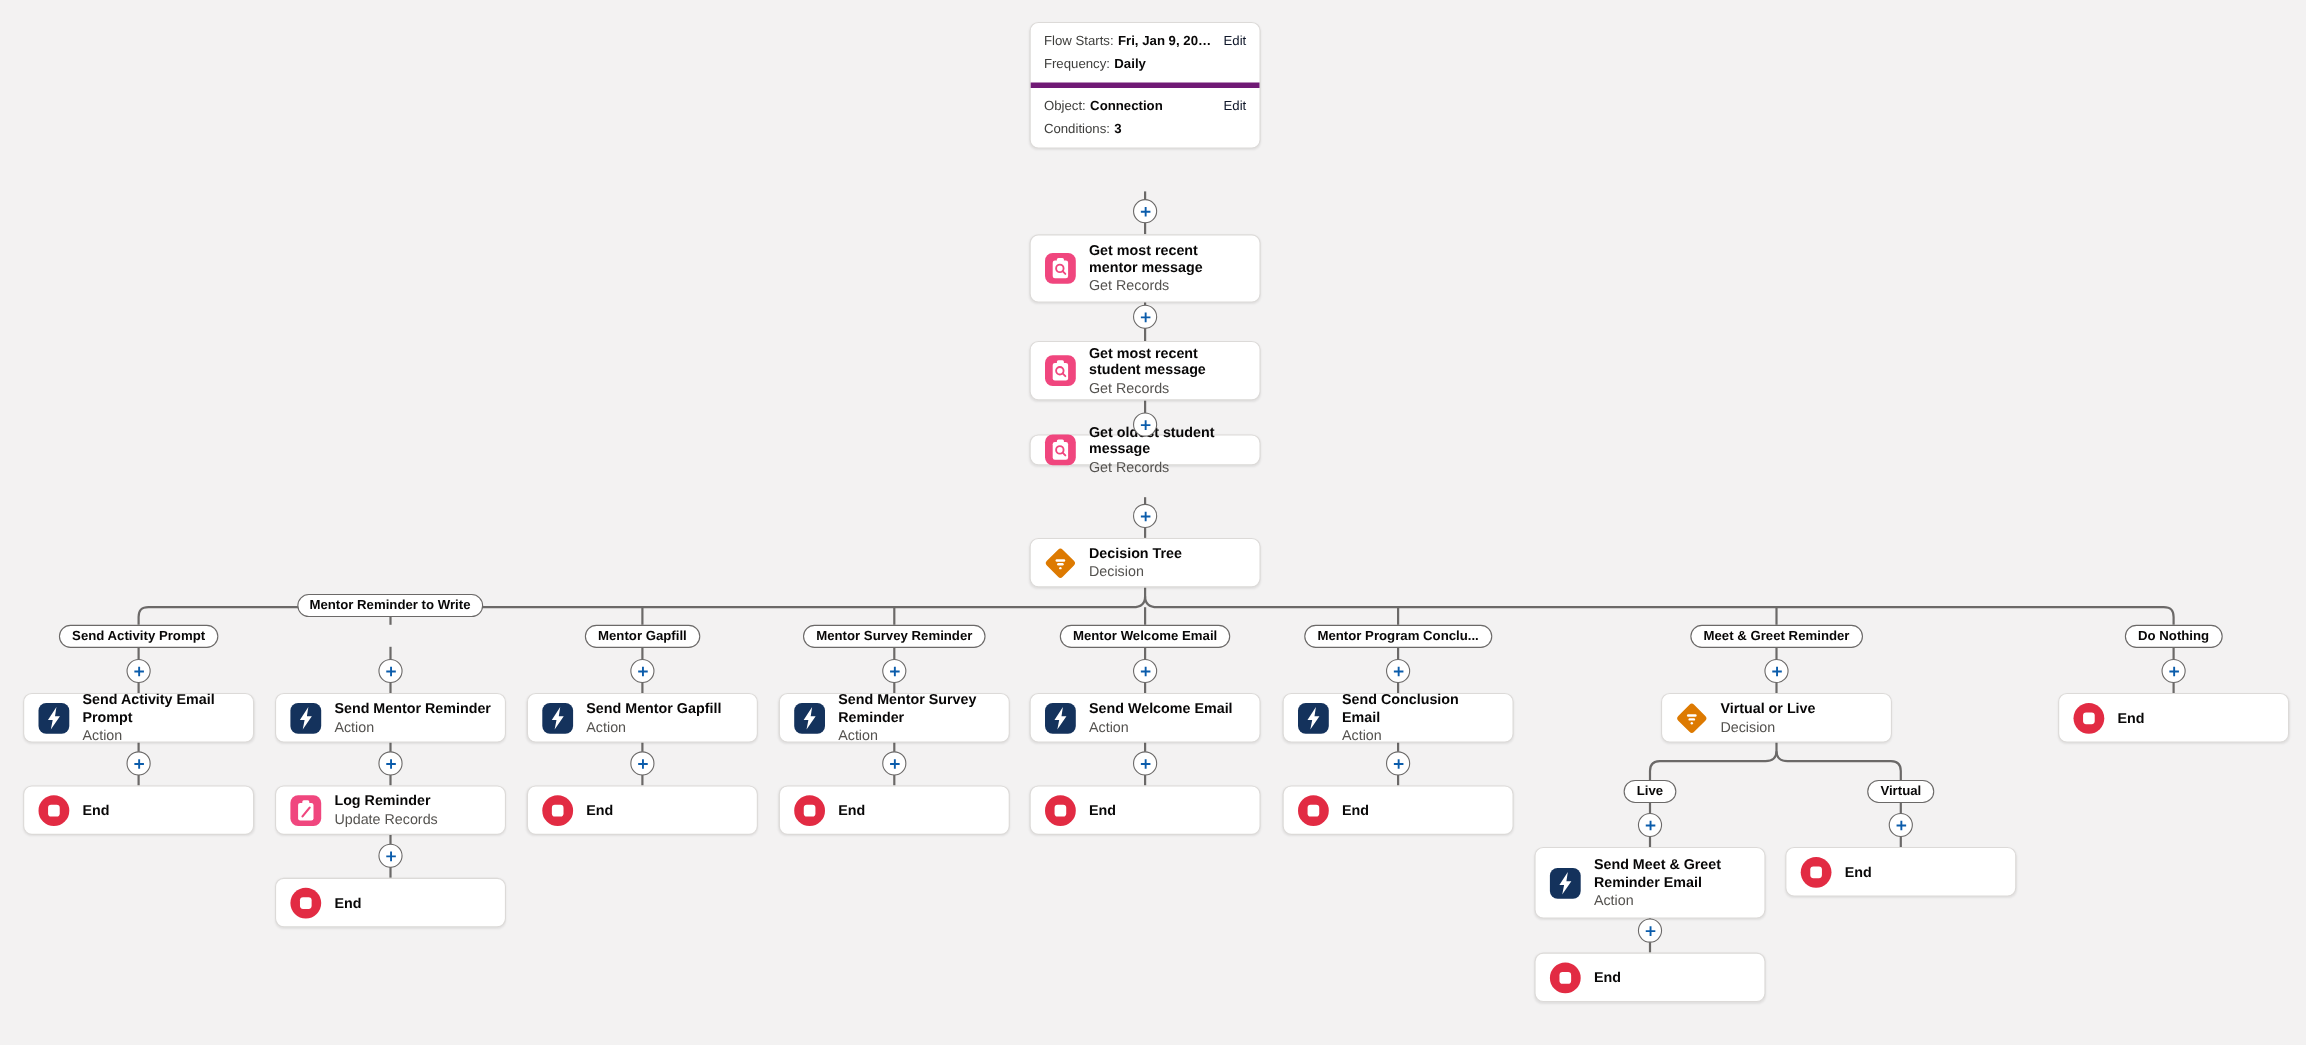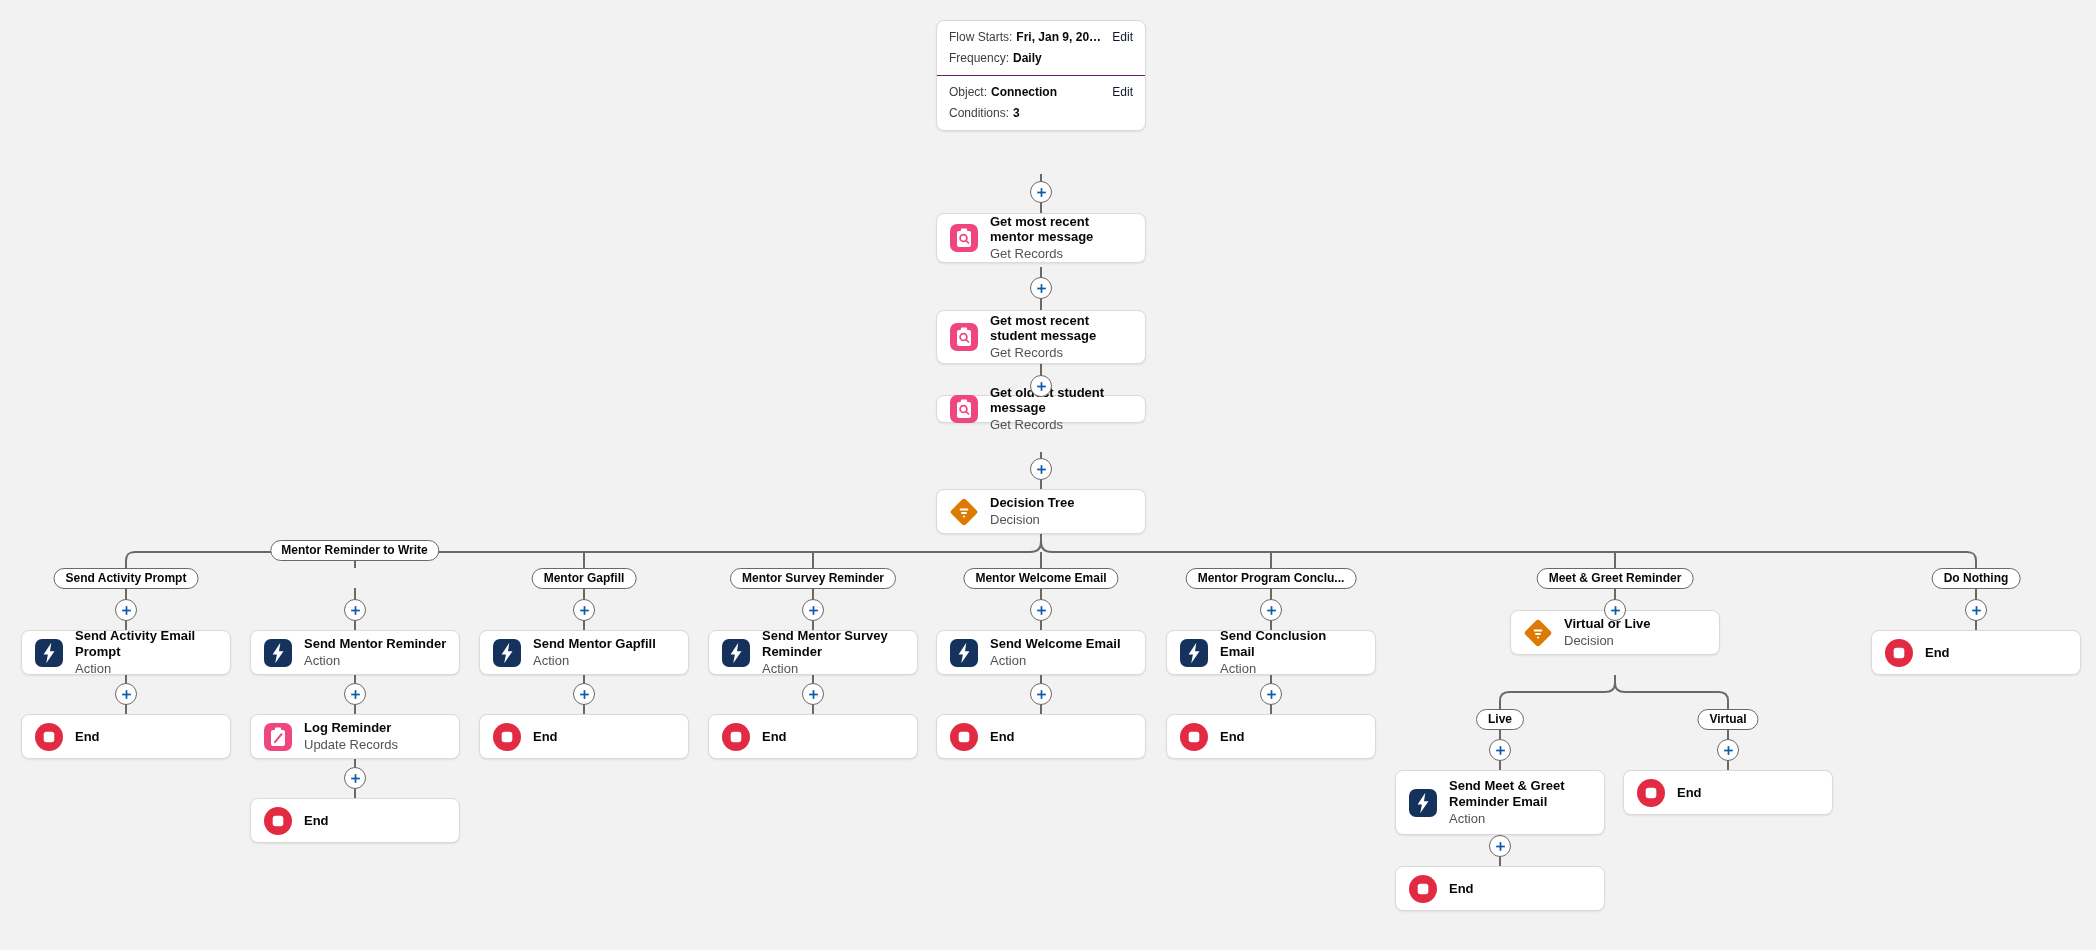--- a/index.html
+++ b/index.html
@@ -31,21 +31,21 @@
     position:absolute;width:22px;height:22px;border-radius:50%;
     background:#fff;border:1.5px solid #6b6968;box-sizing:border-box;
     display:flex;align-items:center;justify-content:center;
     padding:0;cursor:pointer;
   }
   .plus svg{width:15px;height:15px;display:block;}
   
   .start-header{display:flex;align-items:flex-start;gap:10px;padding:10px 12px 8px 12px;border-bottom:1px solid #e7e5e3;cursor:pointer;}
   .start-header .t{font-weight:bold;font-size:13px;color:#080707;line-height:1.25;}
   .start-header .s{font-size:13px;color:#54524f;margin-top:2px;}
-  .start-sec{padding:6px 12px;border-bottom:1px solid #701a75;font-size:12px;color:#3e3e3c;}
+  .start-sec{padding:6px 12px;border-bottom:5px solid #701a75;font-size:12px;color:#3e3e3c;}
   .start-sec:last-child{border-bottom:none;}
   .srow{display:flex;align-items:center;line-height:21px;white-space:nowrap;}
   .srow b{color:#080707;margin-left:4px;}
   .ellip{overflow:hidden;text-overflow:ellipsis;}
   .edit{margin-left:auto;color:#0f172a;cursor:pointer;padding-left:8px;}
 </style>
 </head>
 <body>
 
 <svg width="0" height="0" style="position:absolute" aria-hidden="true">
@@ -145,21 +145,21 @@
         <b>Connection</b>
         <span class="edit">Edit</span>
       </div>
       <div class="srow">
         <span>Conditions:</span>
         <b>3</b>
       </div>
     </div>
   </div>
 
-  <div class="card node" style="left:936px;top:213px;height:50px;">
+  <div class="card node" style="left:936px;top:213px;height:62px;">
     <svg class="icon">
         <use href="#i-lookup"></use>
       </svg>
     <div class="txt">
       <div class="t">Get most recent mentor message</div>
       <div class="s">Get Records</div>
     </div>
   </div>
 
   <div class="card node" style="left:936px;top:310px;height:54px;">
@@ -248,21 +248,21 @@
   </div>
   <div class="card node" style="left:1166px;top:630px;height:45px;">
     <svg class="icon">
         <use href="#i-action"></use>
       </svg>
     <div class="txt">
       <div class="t">Send Conclusion Email</div>
       <div class="s">Action</div>
     </div>
   </div>
-  <div class="card node" style="left:1510px;top:610px;height:45px;">
+  <div class="card node" style="left:1510px;top:630px;height:45px;">
     <svg class="icon">
         <use href="#i-decision"></use>
       </svg>
     <div class="txt">
       <div class="t">Virtual or Live</div>
       <div class="s">Decision</div>
     </div>
   </div>
   <div class="card node" style="left:1871px;top:630px;height:45px;">
     <svg class="icon">

